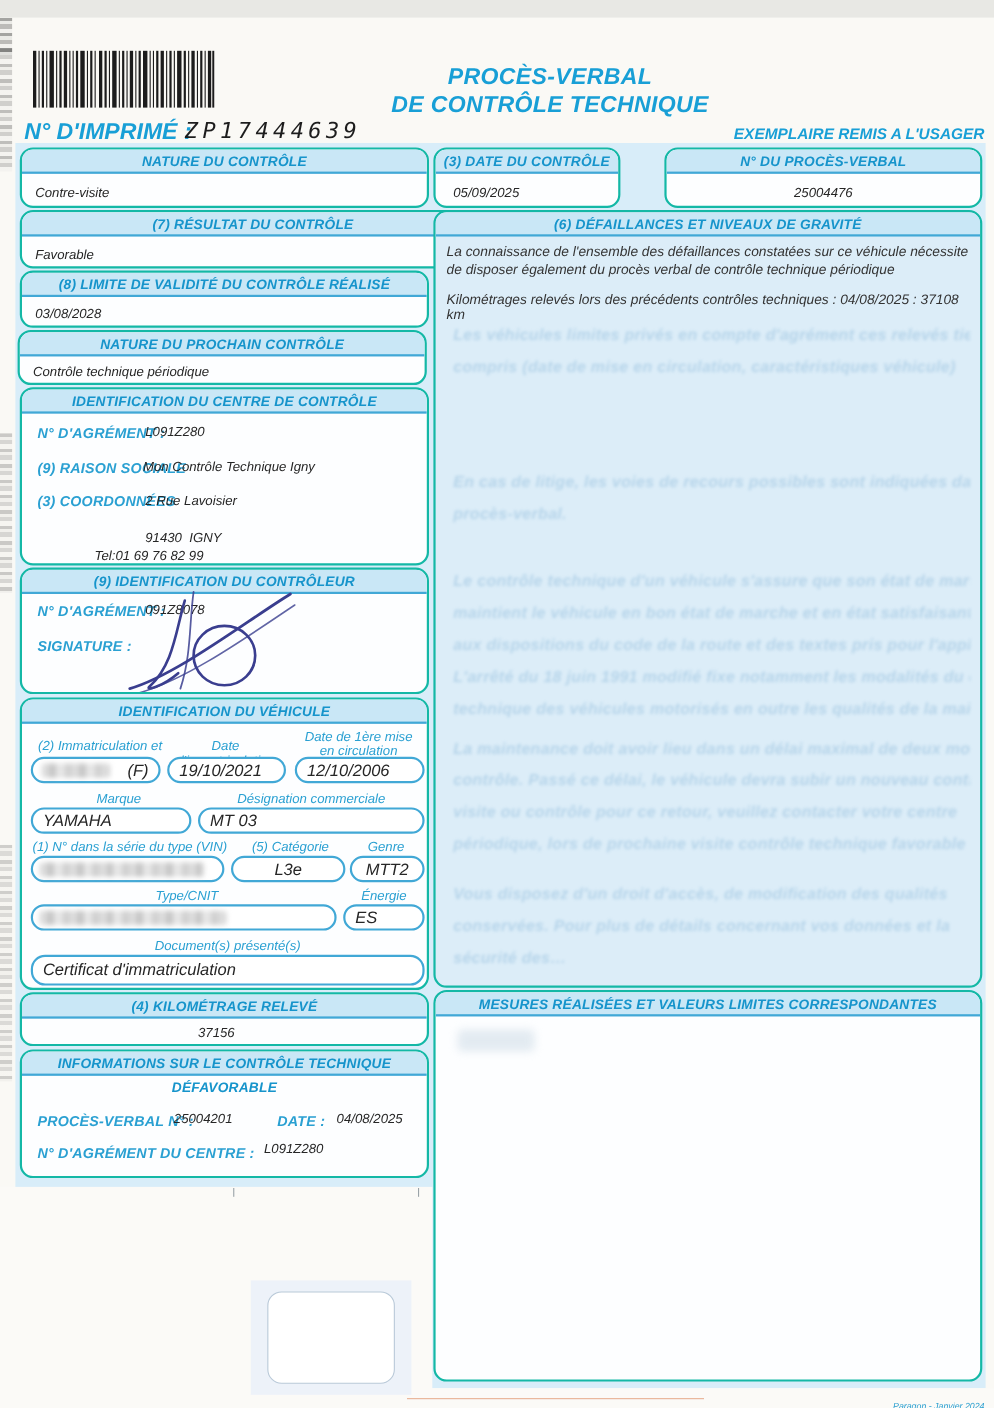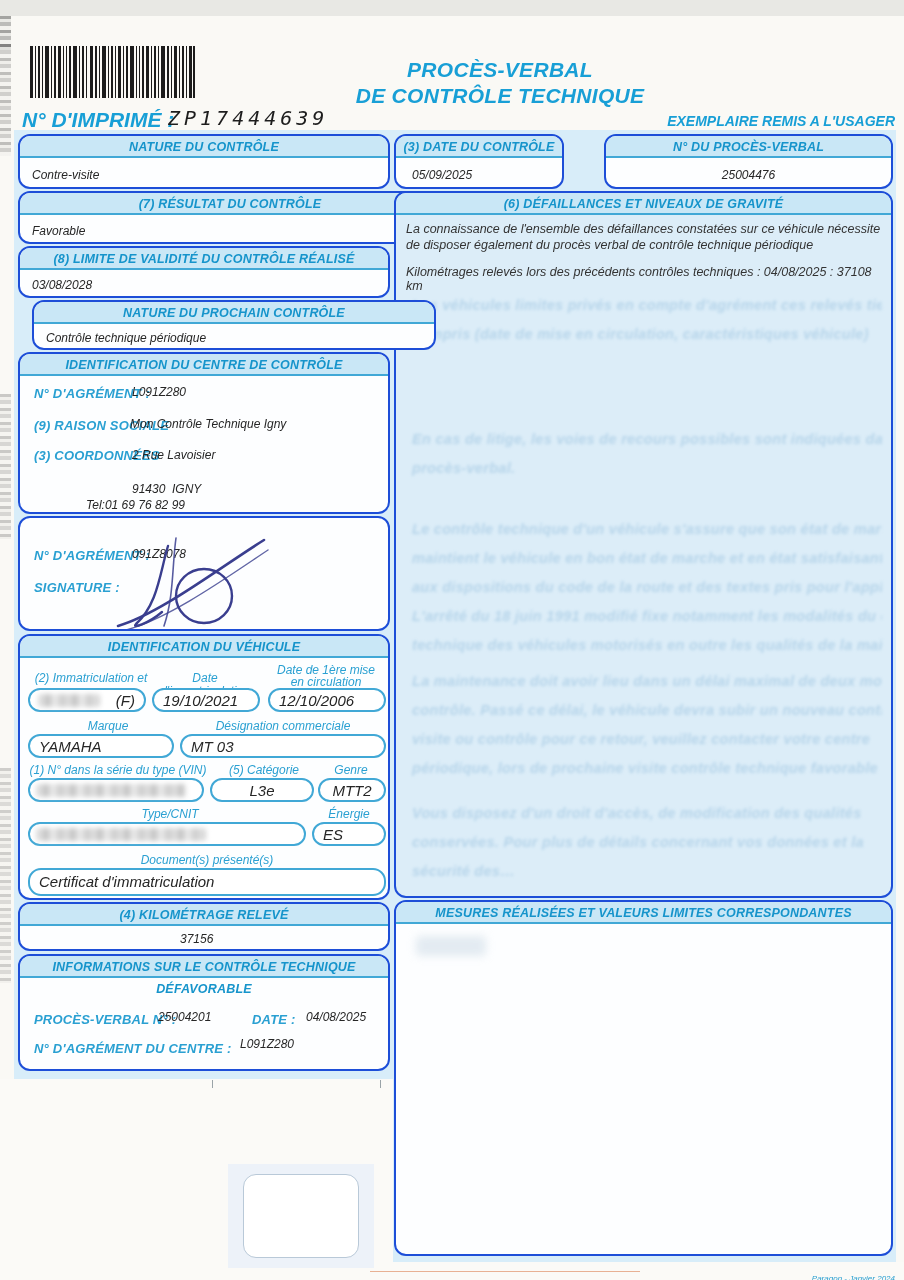--- a/index.html
+++ b/index.html
@@ -9,21 +9,21 @@
     position:relative; width:904px; height:1280px; margin:16px auto;
     background:#faf9f5; overflow:hidden;font-style:italic;
   }
   .abs { position:absolute; }
   
   #blue-panel { left:14px; top:114px; width:882px; height:1132px; background:#d8edf9; }
   #white-bottom-left { left:0; top:1063px; width:393px; height:217px; background:#fbfaf7; }
   #white-bottom-strip { left:14px; top:1246px; width:890px; height:34px; background:#fbfaf7; }
 
   
-  .box { position:absolute; background:#fdfeff; border:2px solid #1d4ed8; border-radius:12px; overflow:hidden; }
+  .box { position:absolute; background:#fdfeff; border:2px solid #14b8a6; border-radius:12px; overflow:hidden; }
   .box.blue-body { background:#dcedf8; }
   .hd {
     background:#c9e7f6; border-bottom:2px solid #41a8d6;
     color:#1694cb; font-weight:bold; font-size:12.5px; letter-spacing:.2px;
     text-align:center; height:22px; line-height:22px;
   }
   .val { font-size:12px; color:#262626; }
   .lbl { color:#2aa0d2; font-size:13px; font-weight:bold; letter-spacing:.2px; }
 
   
@@ -172,38 +172,39 @@
         <div>conservées. Pour plus de détails concernant vos données et la</div>
         <div>sécurité des…</div>
       </div>
   </div>
 
   <div class="box" style="left:18px;top:230px;width:372px;height:52px">
     <div class="hd">(8) LIMITE DE VALIDITÉ DU CONTRÔLE RÉALISÉ</div>
     <div class="abs val" style="left:12px;top:30px">03/08/2028</div>
   </div>
 
-  <div class="box" style="left:32px;top:284px;width:404px;height:50px">
+  <div class="box" style="left:16px;top:284px;width:372px;height:50px">
     <div class="hd">NATURE DU PROCHAIN CONTRÔLE</div>
     <div class="abs val" style="left:12px;top:29px">Contrôle technique périodique</div>
   </div>
 
   <div class="box" style="left:18px;top:336px;width:372px;height:162px">
     <div class="hd">IDENTIFICATION DU CENTRE DE CONTRÔLE</div>
     <span class="abs lbl" style="left:14px;top:32px">N° D'AGRÉMENT :</span>
     <span class="abs val" style="left:112px;top:31px">L091Z280</span>
     <span class="abs lbl" style="left:14px;top:64px">(9) RAISON SOCIALE</span>
     <span class="abs val" style="left:110px;top:63px">Mon Contrôle Technique Igny</span>
     <span class="abs lbl" style="left:14px;top:94px">(3) COORDONNÉES</span>
     <span class="abs val" style="left:112px;top:94px">2 Rue Lavoisier</span>
     <span class="abs val" style="left:112px;top:128px;white-space:pre">91430  IGNY</span>
     <span class="abs val" style="left:66px;top:144px">Tel:01 69 76 82 99</span>
   </div>
 
   <div class="box" style="left:18px;top:500px;width:372px;height:115px">
+    <div class="hd">(9) IDENTIFICATION DU CONTRÔLEUR</div>
     <span class="abs lbl" style="left:14px;top:30px">N° D'AGRÉMENT :</span>
     <span class="abs val" style="left:112px;top:29px">091Z8078</span>
     <span class="abs lbl" style="left:14px;top:62px">SIGNATURE :</span>
     <svg class="abs" style="left:92px;top:16px" width="160" height="98" viewBox="0 0 160 98">
       <g fill="none" stroke="#3a3e8f" stroke-linecap="round">
         <ellipse cx="92" cy="62" rx="28" ry="27" stroke-width="2.4"></ellipse>
         <path d="M 6,92 C 48,80 110,32 152,6" stroke-width="2.6"></path>
         <path d="M 14,96 C 58,84 114,44 156,16" stroke-width="1.4" opacity=".8"></path>
         <path d="M 56,12 C 48,38 46,70 24,90 C 19,95 36,90 50,78" stroke-width="2.4"></path>
         <path d="M 64,4 C 60,32 62,62 52,92" stroke-width="1.6" opacity=".85"></path>

